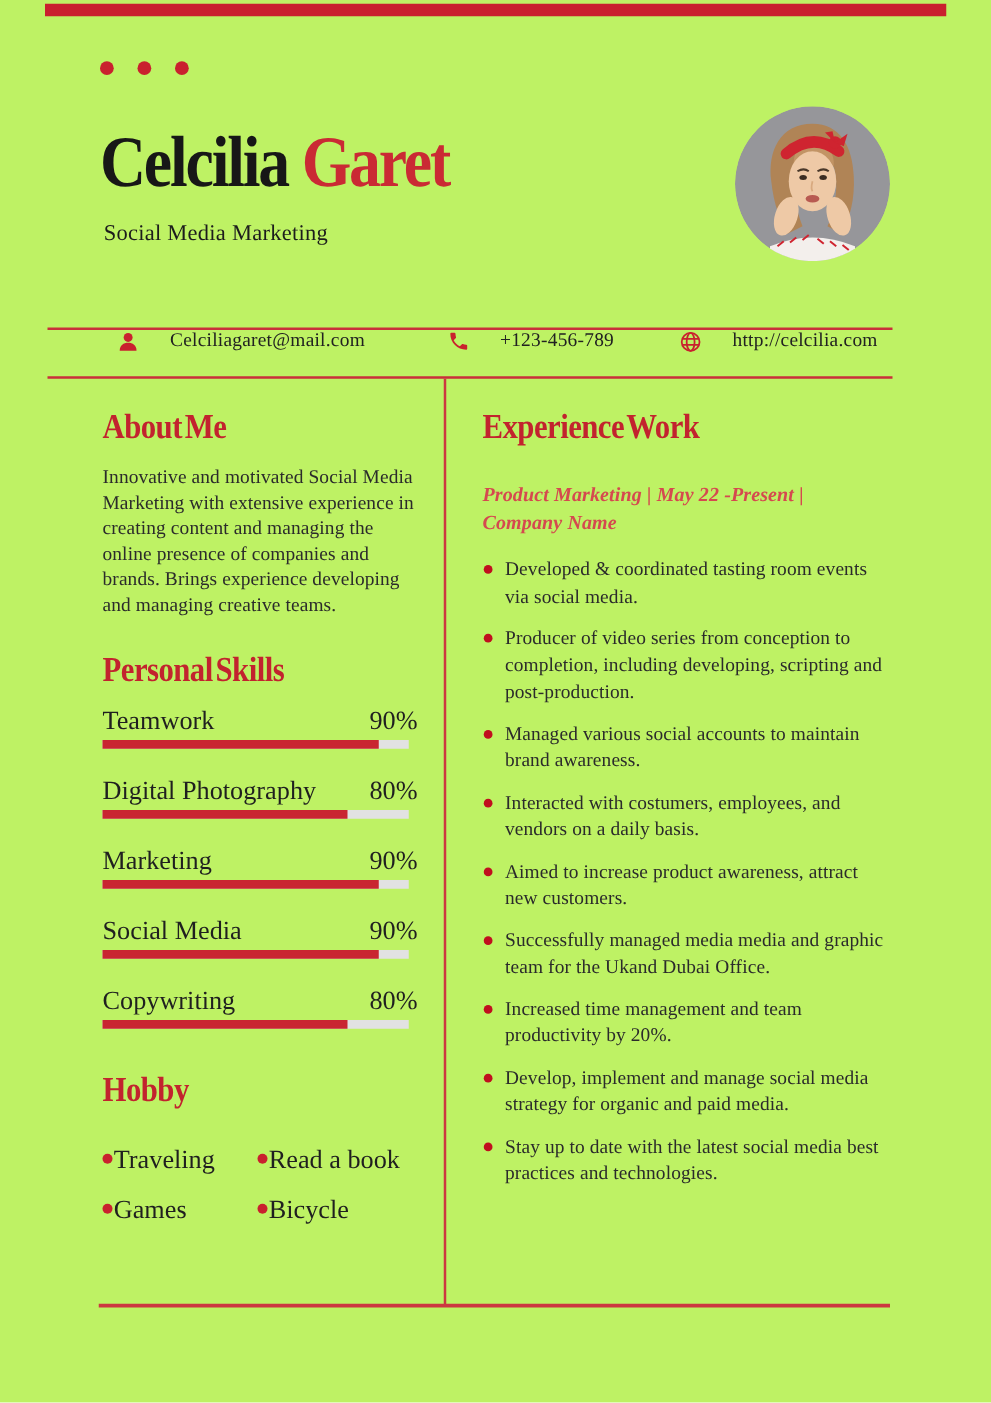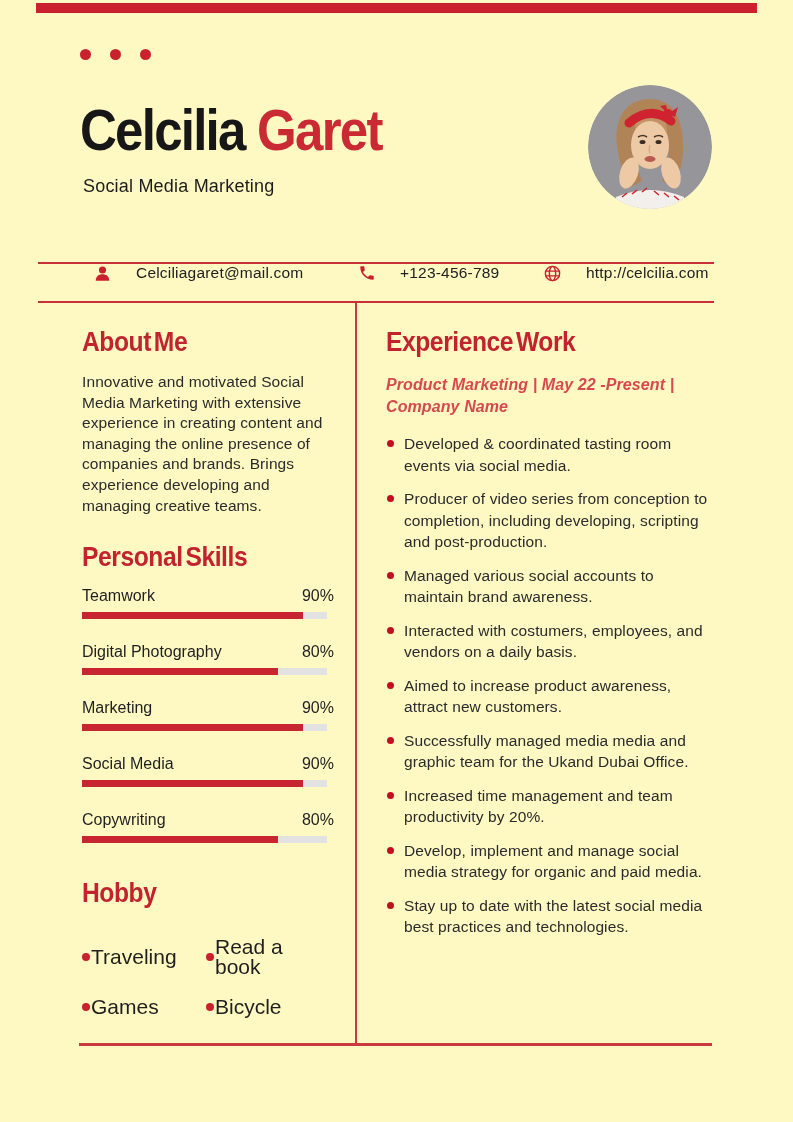--- a/index.html
+++ b/index.html
@@ -1,20 +1,20 @@
 <!DOCTYPE html>
 <html><head>
 <meta charset="utf-8">
 <style>
   * { margin:0; padding:0; box-sizing:border-box; }
   html,body { background:#ffffff; }
   body { font-family:"Liberation Sans", sans-serif; color:#222; }
   .page {
-    position:relative; width:793px; height:1122px; background:#fef9c3;
-    overflow:hidden; margin:0 auto;
+    position:relative; width:793px; height:1122px; background:#bef264;
+    overflow:hidden; margin:0 auto;font-family:Liberation Serif, serif;
   }
   
   .top-bar { position:absolute; left:36px; top:3px; width:721px; height:10px; background:#c9212e; }
   .dots { position:absolute; left:80px; top:49px; display:flex; gap:19px; }
   .dot { width:11px; height:11px; border-radius:50%; background:#c9212e; }
   .name {
     position:absolute; left:80px; top:100px; font-size:58px; font-weight:800;
     letter-spacing:-2px; color:#171717; white-space:nowrap;
     transform:scaleX(.88); transform-origin:left top; line-height:1.05;
   }
@@ -38,30 +38,30 @@
   .col-right { position:absolute; left:386px; top:326px; width:328px; }
   h2.sec {
     font-size:28px; font-weight:800; color:#c2232e; letter-spacing:-.5px; word-spacing:-4px;
     transform:scaleX(.88); transform-origin:left top; line-height:32px; white-space:nowrap;
   }
   .about-text { margin-top:14px; font-size:15.5px; line-height:20.6px; color:#2b2b2b; letter-spacing:.1px; }
   
   .skills-title { margin-top:25px; }
   .skills-list { margin-top:13px; }
   .skill { margin-bottom:23px; }
-  .skill-top { display:flex; justify-content:space-between; align-items:baseline; font-size:16px; color:#1f1f1f; line-height:20px; }
+  .skill-top { display:flex; justify-content:space-between; align-items:baseline; font-size:21px; color:#1f1f1f; line-height:20px; }
   .skill-track { margin-top:6px; width:245px; height:7px; background:#e2e2e2; }
   .skill-fill { height:7px; background:#c92531; }
   
   .hobby-title { margin-top:34px; }
   .hobby-grid { margin-top:28px; display:grid; grid-template-columns:124px auto; row-gap:20px; }
   .hobby-item { display:flex; align-items:center; gap:1px; font-size:21px; color:#1f1f1f; line-height:20px; }
   .hobby-dot { width:8px; height:8px; border-radius:50%; background:#c9212e; flex:0 0 auto; }
   
-  .job-heading { margin-top:16px; font-size:16px; line-height:22px; font-style:italic; font-weight:700; color:#d5494f; width:310px; letter-spacing:.1px; }
+  .job-heading { margin-top:28px; font-size:16px; line-height:22px; font-style:italic; font-weight:700; color:#d5494f; width:310px; letter-spacing:.1px; }
   .job + .job .job-heading { margin-top:26px; }
   .bullets { margin-top:15px; list-style:none; }
   .job + .job .bullets { margin-top:12px; }
   .bullets li { position:relative; padding-left:18px; width:330px; font-size:15.5px; line-height:21.5px; color:#2b2b2b; margin-bottom:12px; letter-spacing:.1px; }
   .bullets li::before { content:""; position:absolute; left:1px; top:7px; width:7px; height:7px; border-radius:50%; background:#c00f1e; }
 </style>
 </head>
 <body>
 
 <div class="page">

